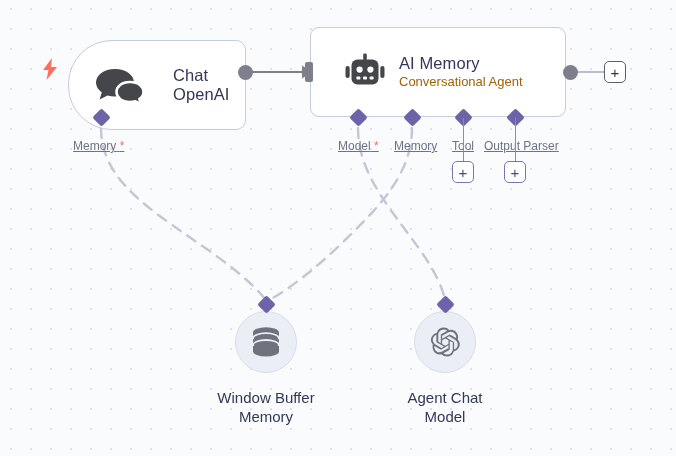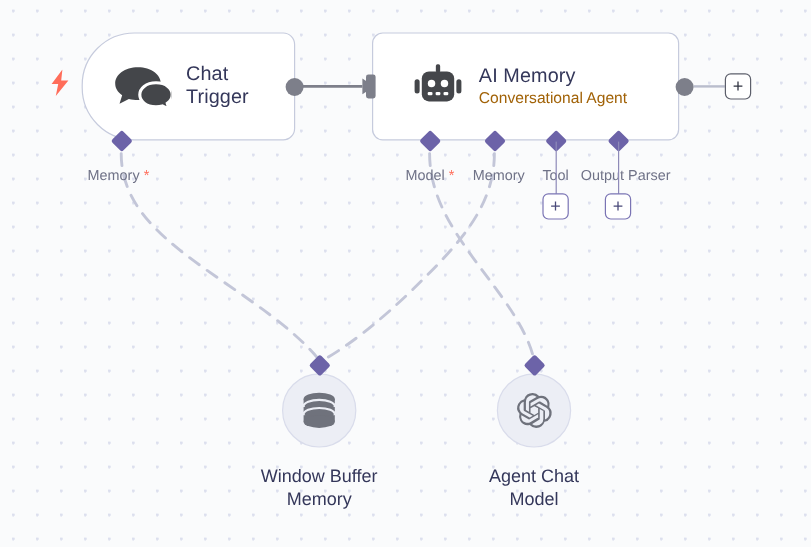--- a/index.html
+++ b/index.html
@@ -137,20 +137,21 @@
     border-radius: 2px;
   }
 
   
   .ep-label {
     position: absolute;
     color: #6f7287;
     font-size: 12px;
     line-height: 14px;
     white-space: nowrap;
+    text-decoration: underline;
   }
   .ep-label .req {
     color: #ff6d5a;
     font-size: 12px;
   }
 
   
   .plus-btn {
     position: absolute;
     width: 22px;
@@ -204,30 +205,30 @@
 
     <path d="M 412,128 C 412,175 378,208 340,245 C 300,283 276,296 268,301" fill="none" stroke="#c3c6d8" stroke-width="2.4" stroke-dasharray="10 8" stroke-linecap="round"></path>
   </svg>
 
   <div class="bolt">
     <svg viewBox="0 0 16 22" width="16" height="22" xmlns="http://www.w3.org/2000/svg">
       <polygon points="10,0 1,12 6.5,12 4.5,22 15,9 9,9" fill="#ff6d5a"></polygon>
     </svg>
   </div>
 
-  <div class="node-card trigger" style="left:68px; top:27px; width:178px; height:90px; padding-left:24px;">
+  <div class="node-card trigger" style="left:68px; top:40px; width:178px; height:90px; padding-left:24px;justify-content:space-between;">
     <div class="node-icon">
       <svg width="50" height="40" viewBox="0 0 50 40" xmlns="http://www.w3.org/2000/svg">
         <path d="M22 4 C11 4 3 10.2 3 17.6 C3 21.5 5.2 25 8.8 27.4 L6.6 34.5 L14.4 30.6 C16.8 31.2 19.3 31.4 22 31.4 C33 31.4 41 25.1 41 17.6 C41 10.2 33 4 22 4 Z" fill="#44464a"></path>
         <path d="M37 17 C45.5 17 50.5 21.8 50.5 27 C50.5 29.9 48.9 32.4 46.4 34.1 L47.9 39 L42.3 36.3 C40.6 36.8 38.9 37 37 37 C28.6 37 23.5 32.2 23.5 27 C23.5 21.8 28.6 17 37 17 Z" fill="#44464a" stroke="#ffffff" stroke-width="2.6"></path>
       </svg>
     </div>
     <div class="node-text" style="margin-left:12px;">
       <div class="node-title two-line">Chat</div>
-      <div class="node-title two-line">Trigger</div>
+      <div class="node-title two-line">OpenAI</div>
     </div>
   </div>
 
   <div class="out-dot" style="left:238px; top:65px;"></div>
 
   <div class="diamond" style="left:95px; top:111px;"></div>
   <div class="ep-label" style="left:73px; top:139px;">
     <span>Memory</span>
     <span class="req">*</span>
   </div>

